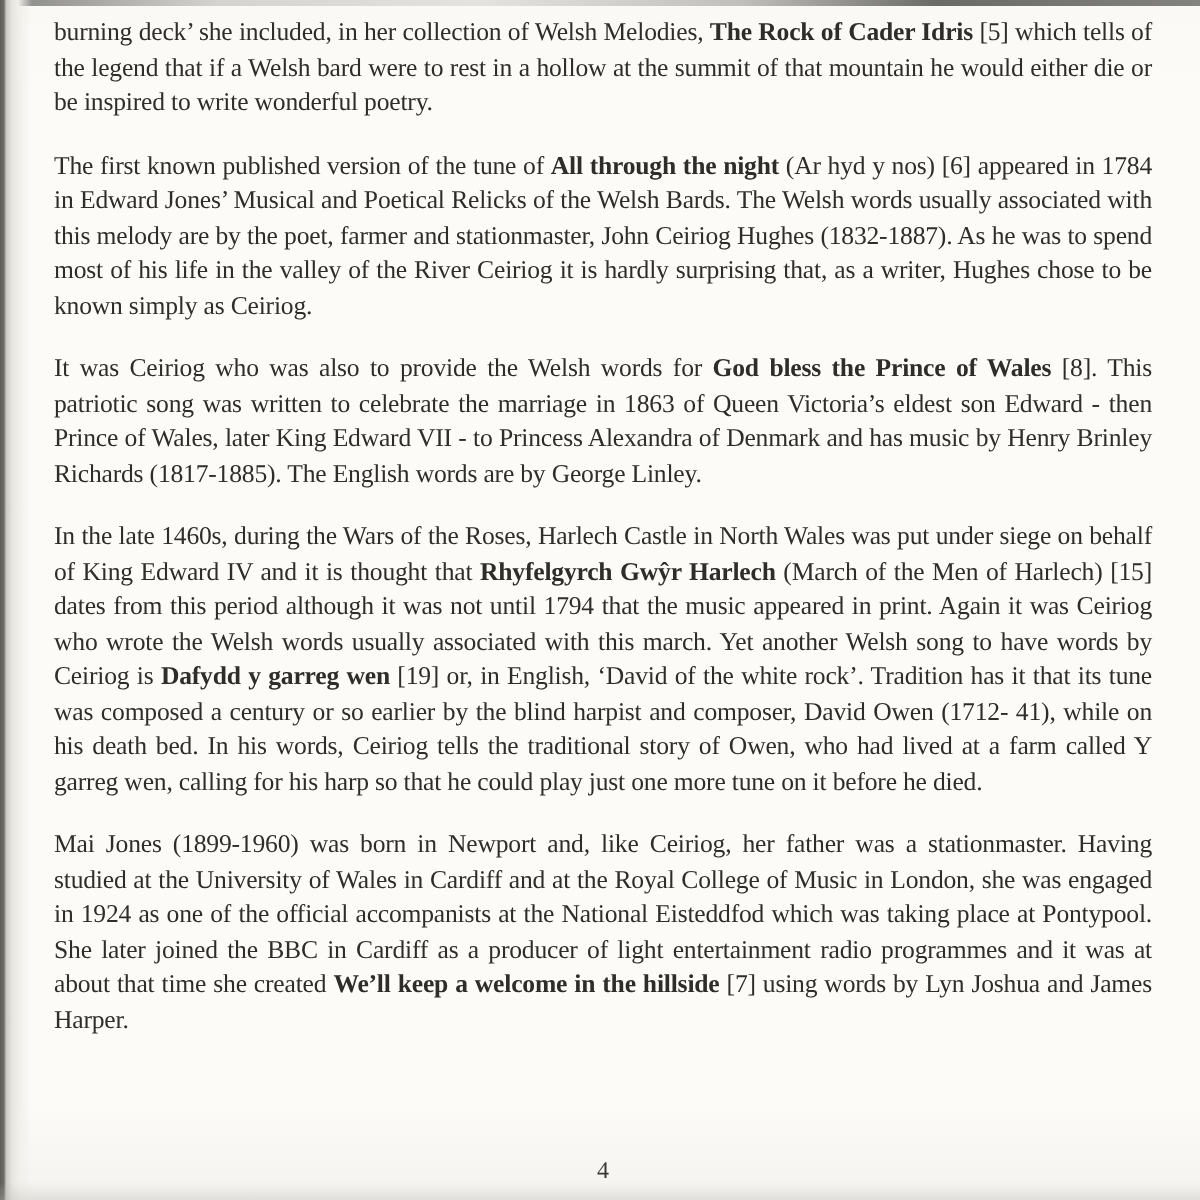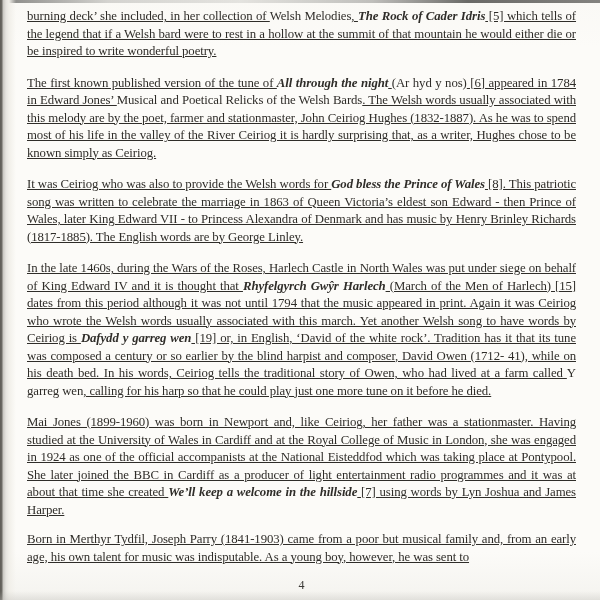--- a/index.html
+++ b/index.html
@@ -51,28 +51,28 @@
     font-size: 12.8px;
     line-height: 17.5px;
     letter-spacing: -0.1px;
     text-align: justify;
   }
   .text-block p {
     margin: 0 0 14px 0;
   }
   
   .text-block p:nth-of-type(5) {
-    margin-bottom: 12px;
+    margin-bottom: 0;
   }
   .text-block p:nth-of-type(6) {
     margin-bottom: 0;
   }
-  .seg-normal { font-style: normal; font-weight: normal; text-decoration: underline; }
+  .seg-normal { font-style: normal; font-weight: normal; }
   .seg-italic { font-weight: normal; }
-  .seg-bold-italic { font-style: italic; font-weight: bold; }
+  .seg-bold-italic { font-weight: bold; }
   .page-number {
     position: absolute;
     left: 27px;
     width: 549px;
     top: 578px;
     text-align: center;
     color: #3a3834;
     font-size: 12px;
   }
 </style>
@@ -83,17 +83,16 @@
   <div class="edge-top"></div>
   <div class="edge-left"></div>
   <div class="edge-bottom"></div>
 
   <div class="text-block">
     <p><span class="seg-normal">burning deck’ she included, in her collection of </span><span class="seg-italic">Welsh Melodies</span><span class="seg-normal">, </span><span class="seg-bold-italic">The Rock of Cader Idris</span><span class="seg-normal"> [5] which tells of the legend that if a Welsh bard were to rest in a hollow at the summit of that mountain he would either die or be inspired to write wonderful poetry.</span></p>
     <p><span class="seg-normal">The first known published version of the tune of </span><span class="seg-bold-italic">All through the night</span><span class="seg-normal"> </span><span class="seg-italic">(Ar hyd y nos)</span><span class="seg-normal"> [6] appeared in 1784 in Edward Jones’ </span><span class="seg-italic">Musical and Poetical Relicks of the Welsh Bards</span><span class="seg-normal">. The Welsh words usually associated with this melody are by the poet, farmer and stationmaster, John Ceiriog Hughes (1832-1887). As he was to spend most of his life in the valley of the River Ceiriog it is hardly surprising that, as a writer, Hughes chose to be known simply as Ceiriog.</span></p>
     <p><span class="seg-normal">It was Ceiriog who was also to provide the Welsh words for </span><span class="seg-bold-italic">God bless the Prince of Wales</span><span class="seg-normal"> [8]. This patriotic song was written to celebrate the marriage in 1863 of Queen Victoria’s eldest son Edward - then Prince of Wales, later King Edward VII - to Princess Alexandra of Denmark and has music by Henry Brinley Richards (1817-1885). The English words are by George Linley.</span></p>
     <p><span class="seg-normal">In the late 1460s, during the Wars of the Roses, Harlech Castle in North Wales was put under siege on behalf of King Edward IV and it is thought that </span><span class="seg-bold-italic">Rhyfelgyrch Gwŷr Harlech</span><span class="seg-normal"> (March of the Men of Harlech) [15] dates from this period although it was not until 1794 that the music appeared in print. Again it was Ceiriog who wrote the Welsh words usually associated with this march. Yet another Welsh song to have words by Ceiriog is </span><span class="seg-bold-italic">Dafydd y garreg wen</span><span class="seg-normal"> [19] or, in English, ‘David of the white rock’. Tradition has it that its tune was composed a century or so earlier by the blind harpist and composer, David Owen (1712- 41), while on his death bed. In his words, Ceiriog tells the traditional story of Owen, who had lived at a farm called </span><span class="seg-italic">Y garreg wen</span><span class="seg-normal">, calling for his harp so that he could play just one more tune on it before he died.</span></p>
     <p><span class="seg-normal">Mai Jones (1899-1960) was born in Newport and, like Ceiriog, her father was a stationmaster. Having studied at the University of Wales in Cardiff and at the Royal College of Music in London, she was engaged in 1924 as one of the official accompanists at the National Eisteddfod which was taking place at Pontypool. She later joined the BBC in Cardiff as a producer of light entertainment radio programmes and it was at about that time she created </span><span class="seg-bold-italic">We’ll keep a welcome in the hillside</span><span class="seg-normal"> [7] using words by Lyn Joshua and James Harper.</span></p>
-    <p><span class="seg-normal">Born in Merthyr Tydfil, Joseph Parry (1841-1903) came from a poor but musical family and, from an early age, his own talent for music was indisputable. As a young boy, however, he was sent to</span></p>
   </div>
 
   <div class="page-number">4</div>
 </div>
 
 </body></html>

